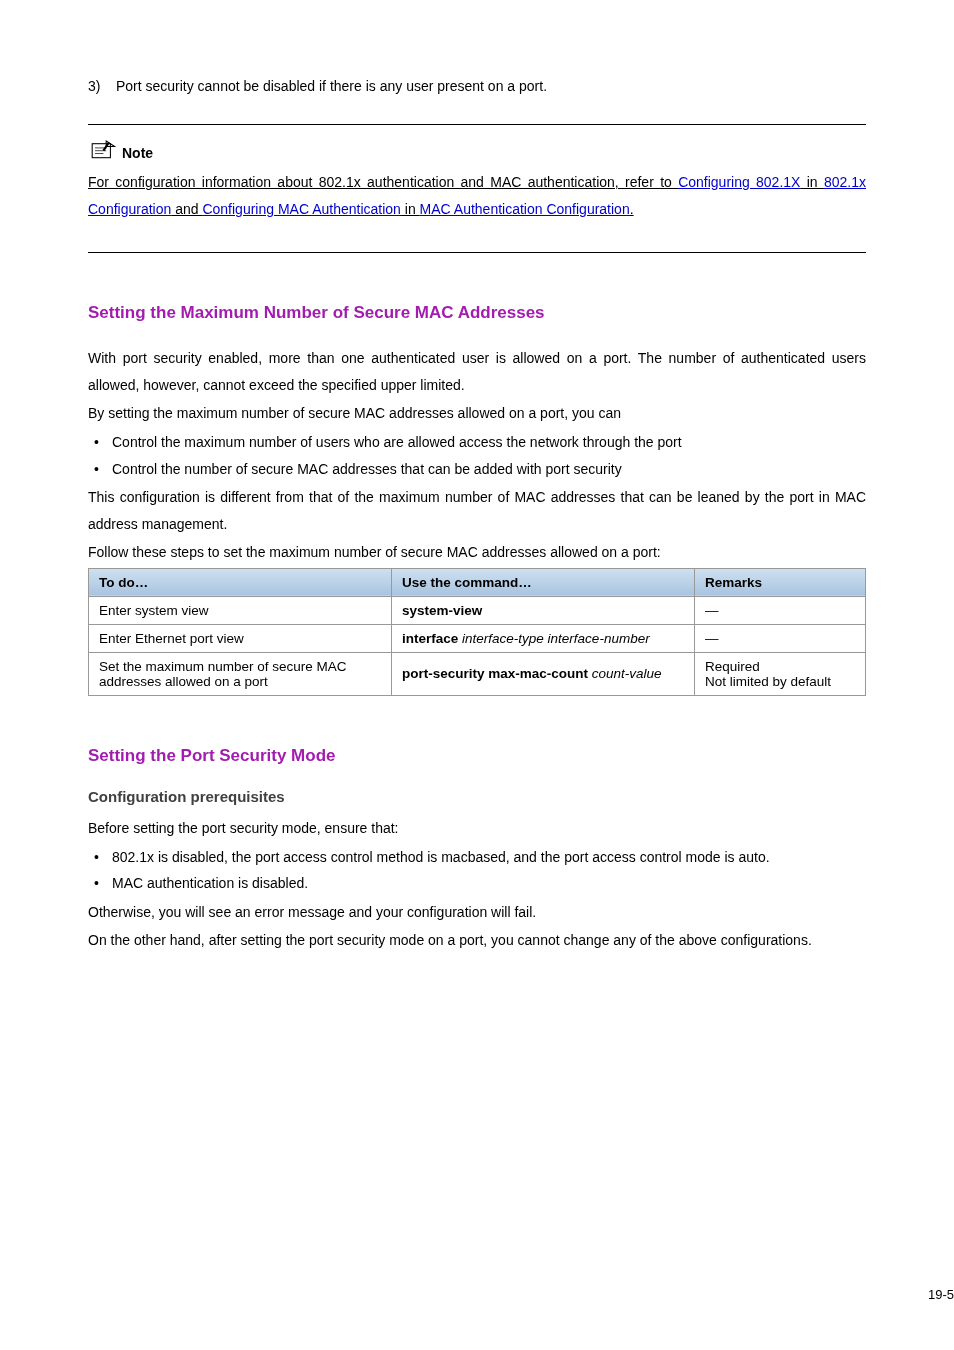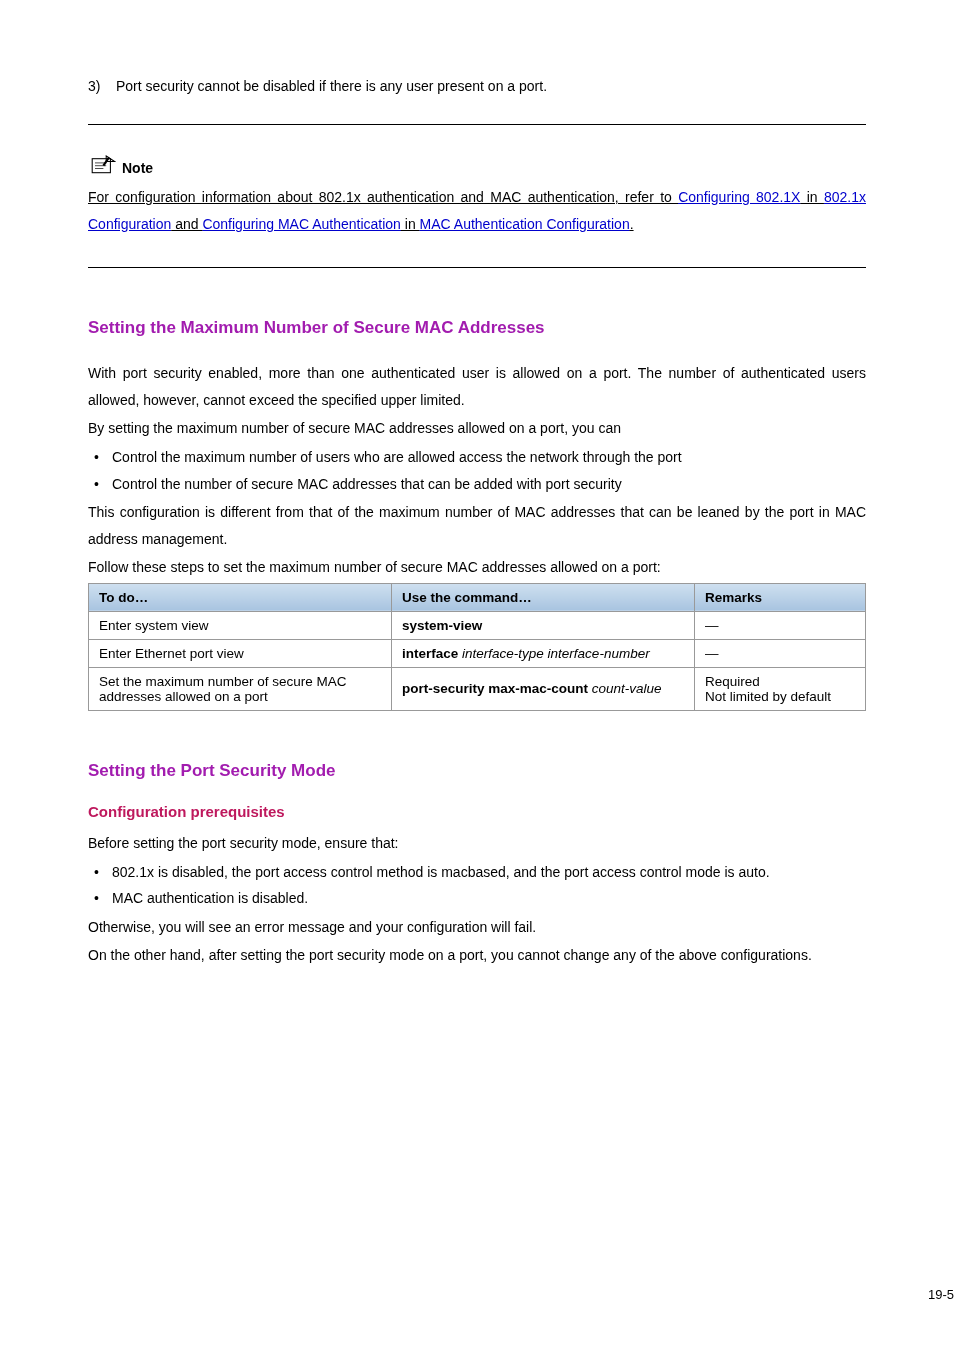--- a/index.html
+++ b/index.html
@@ -9,28 +9,28 @@
     background: #fff;
     font-family: Arial, Helvetica, sans-serif;
     font-size: 14px;
     color: #000;
     padding: 78px 88px 0 88px;
     position: relative;
   }
   .step-line { margin-bottom: 30px; }
   .step-num { display: inline-block; width: 24px; }
   hr.rule { border: none; border-top: 1px solid #000; margin: 0; }
-  .note-block { margin-top: 29px; margin-bottom: 30px; }
+  .note-block { margin-top: 14px; margin-bottom: 30px; }
   .note-head { display: flex; align-items: flex-end; margin-bottom: 8px; }
   .note-icon { width: 28px; height: 22px; margin-right: 6px; }
   .note-label { font-weight: bold; font-size: 14px; }
   .note-body { line-height: 1.9; text-align: justify; text-decoration: underline; }
   .note-body .link { color: #0000cc; text-decoration: underline; }
   .section-title { color: #a21caf; font-weight: bold; font-size: 17px; margin-top: 50px; margin-bottom: 22px; }
-  .sub-title { color: #be185d; font-weight: bold; font-size: 15px; margin-top: 22px; margin-bottom: 10px; }
+  .sub-title { color: #404040; font-weight: bold; font-size: 15px; margin-top: 22px; margin-bottom: 10px; }
   .para { line-height: 1.9; text-align: justify; margin-bottom: 2px; }
   ul.bullets { list-style: none; padding-left: 24px; margin: 2px 0; }
   ul.bullets li { position: relative; line-height: 1.9; text-align: justify; }
   ul.bullets li::before { content: "•"; position: absolute; left: -18px; top: 0; }
   table.cfg {
     width: 100%;
     border-collapse: collapse;
   }
   table.cfg th, table.cfg td {
     border: 1px solid #999;

